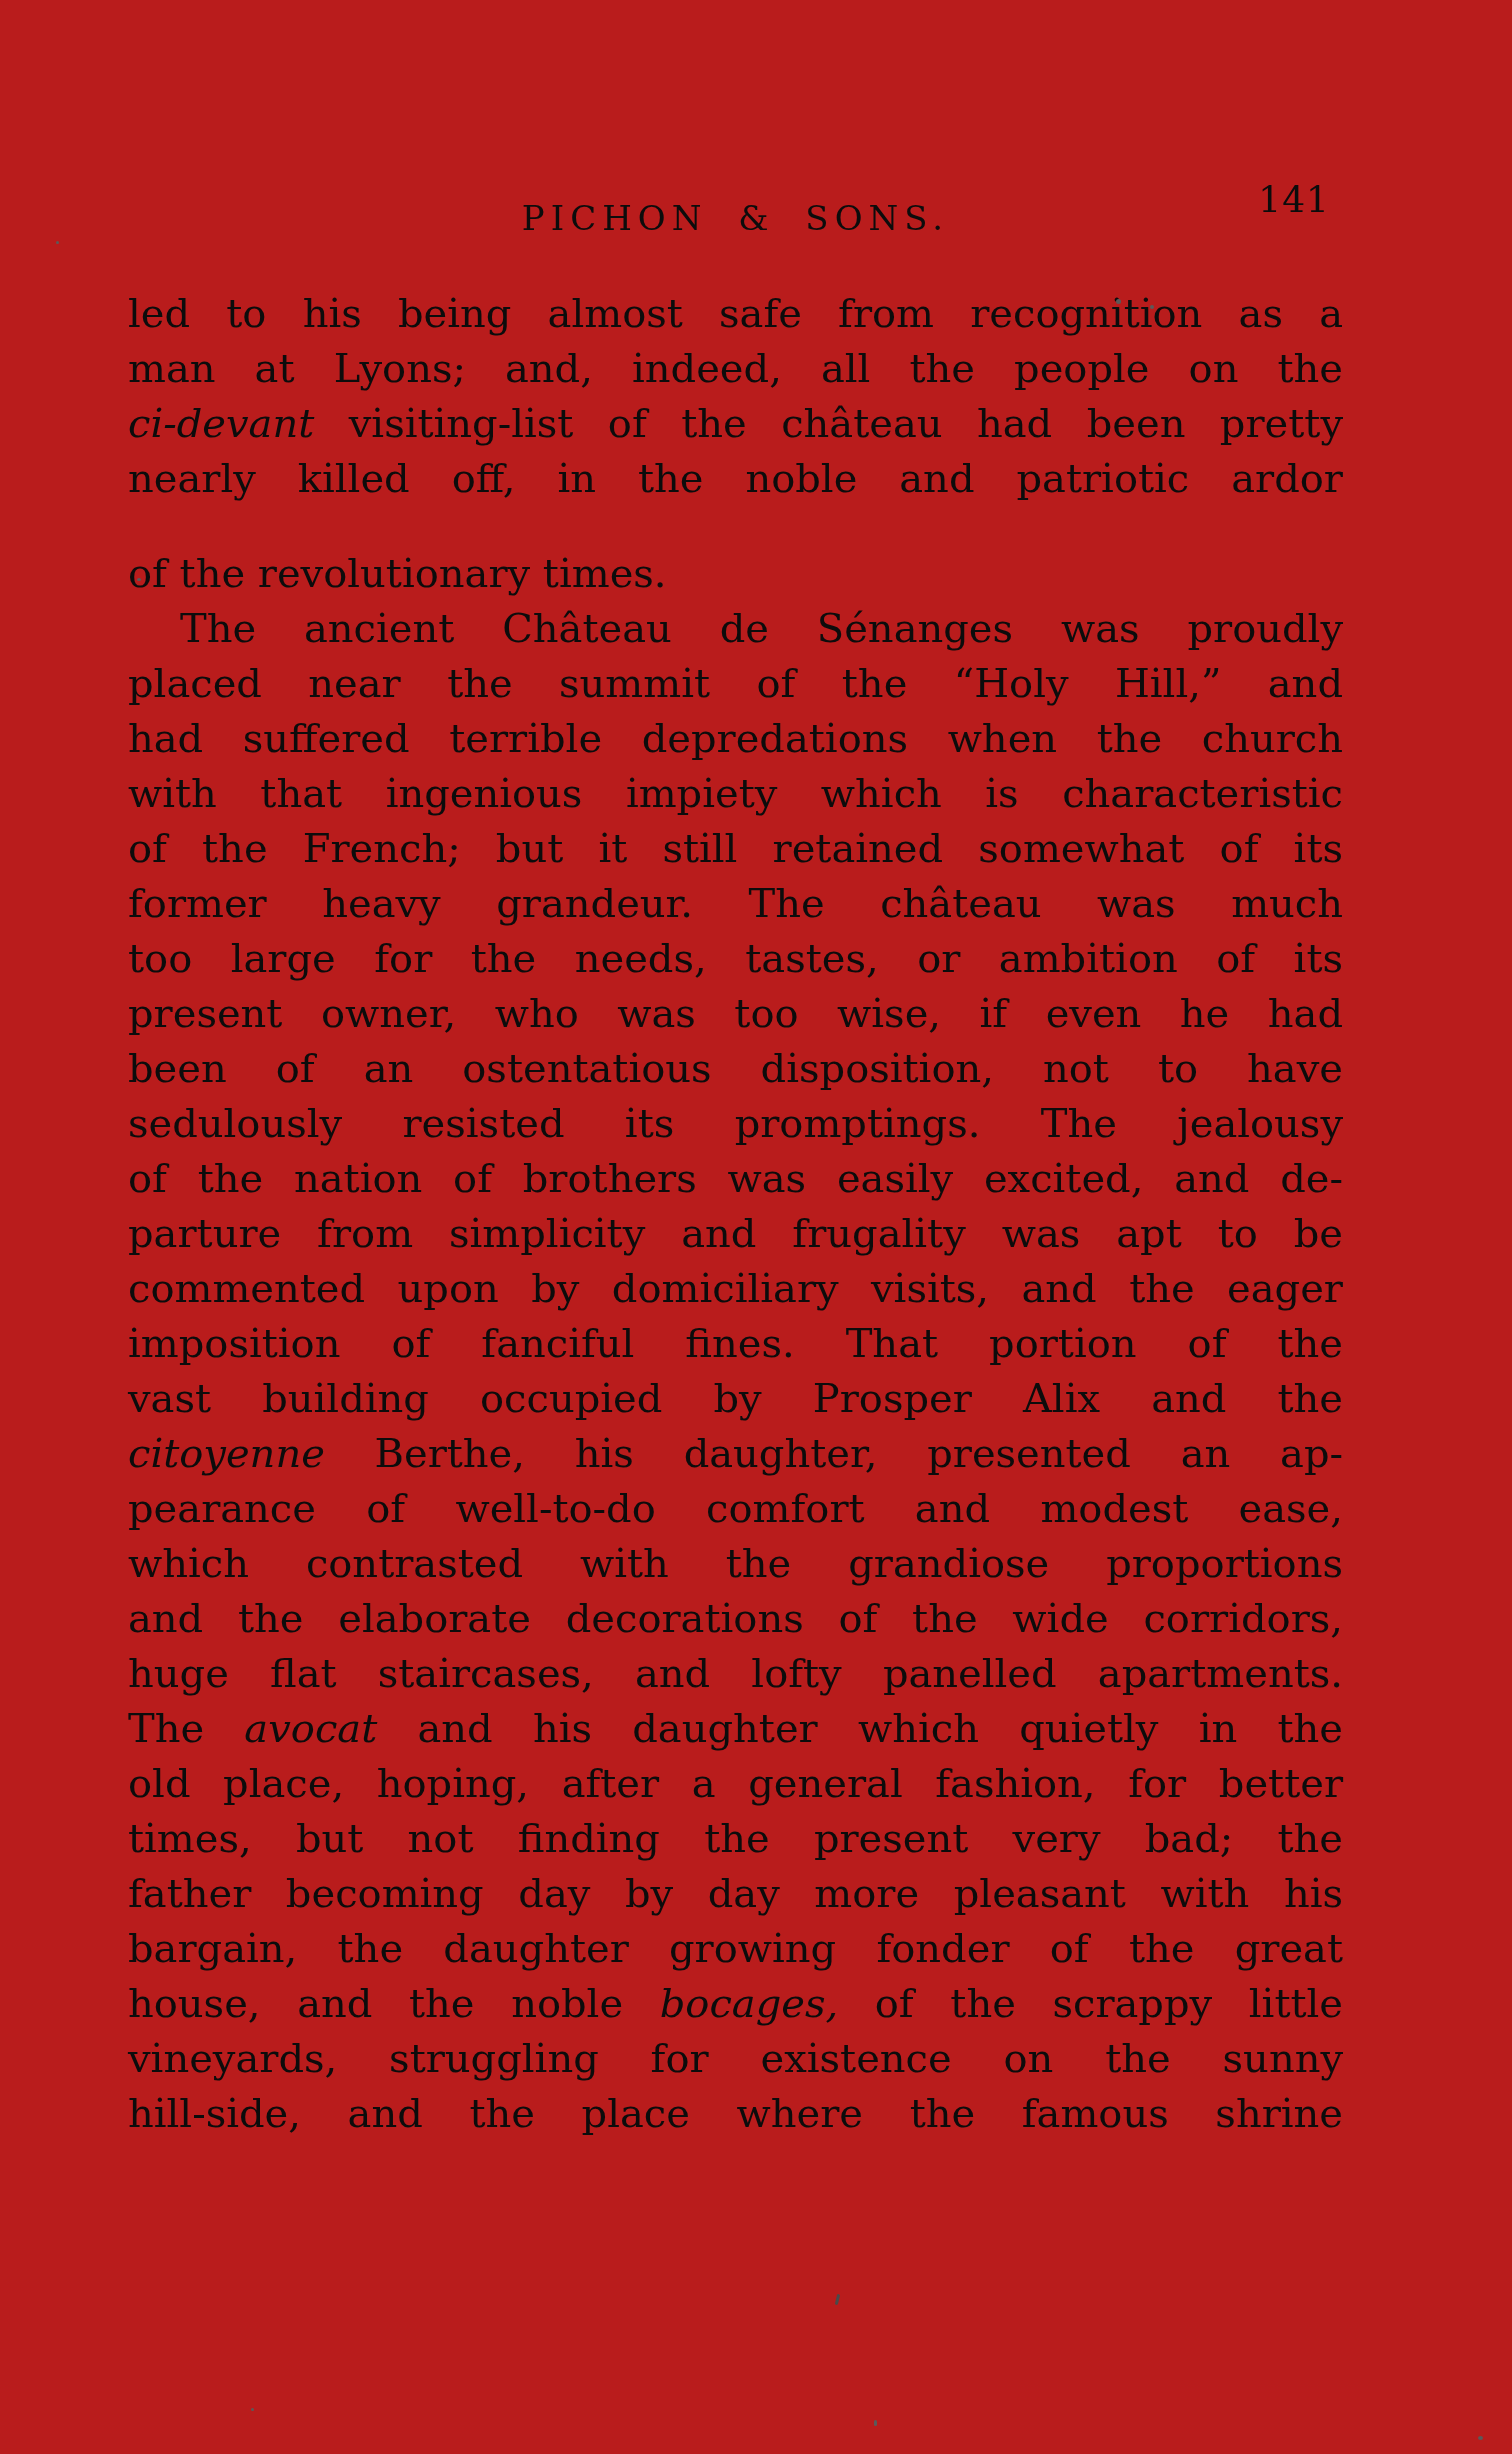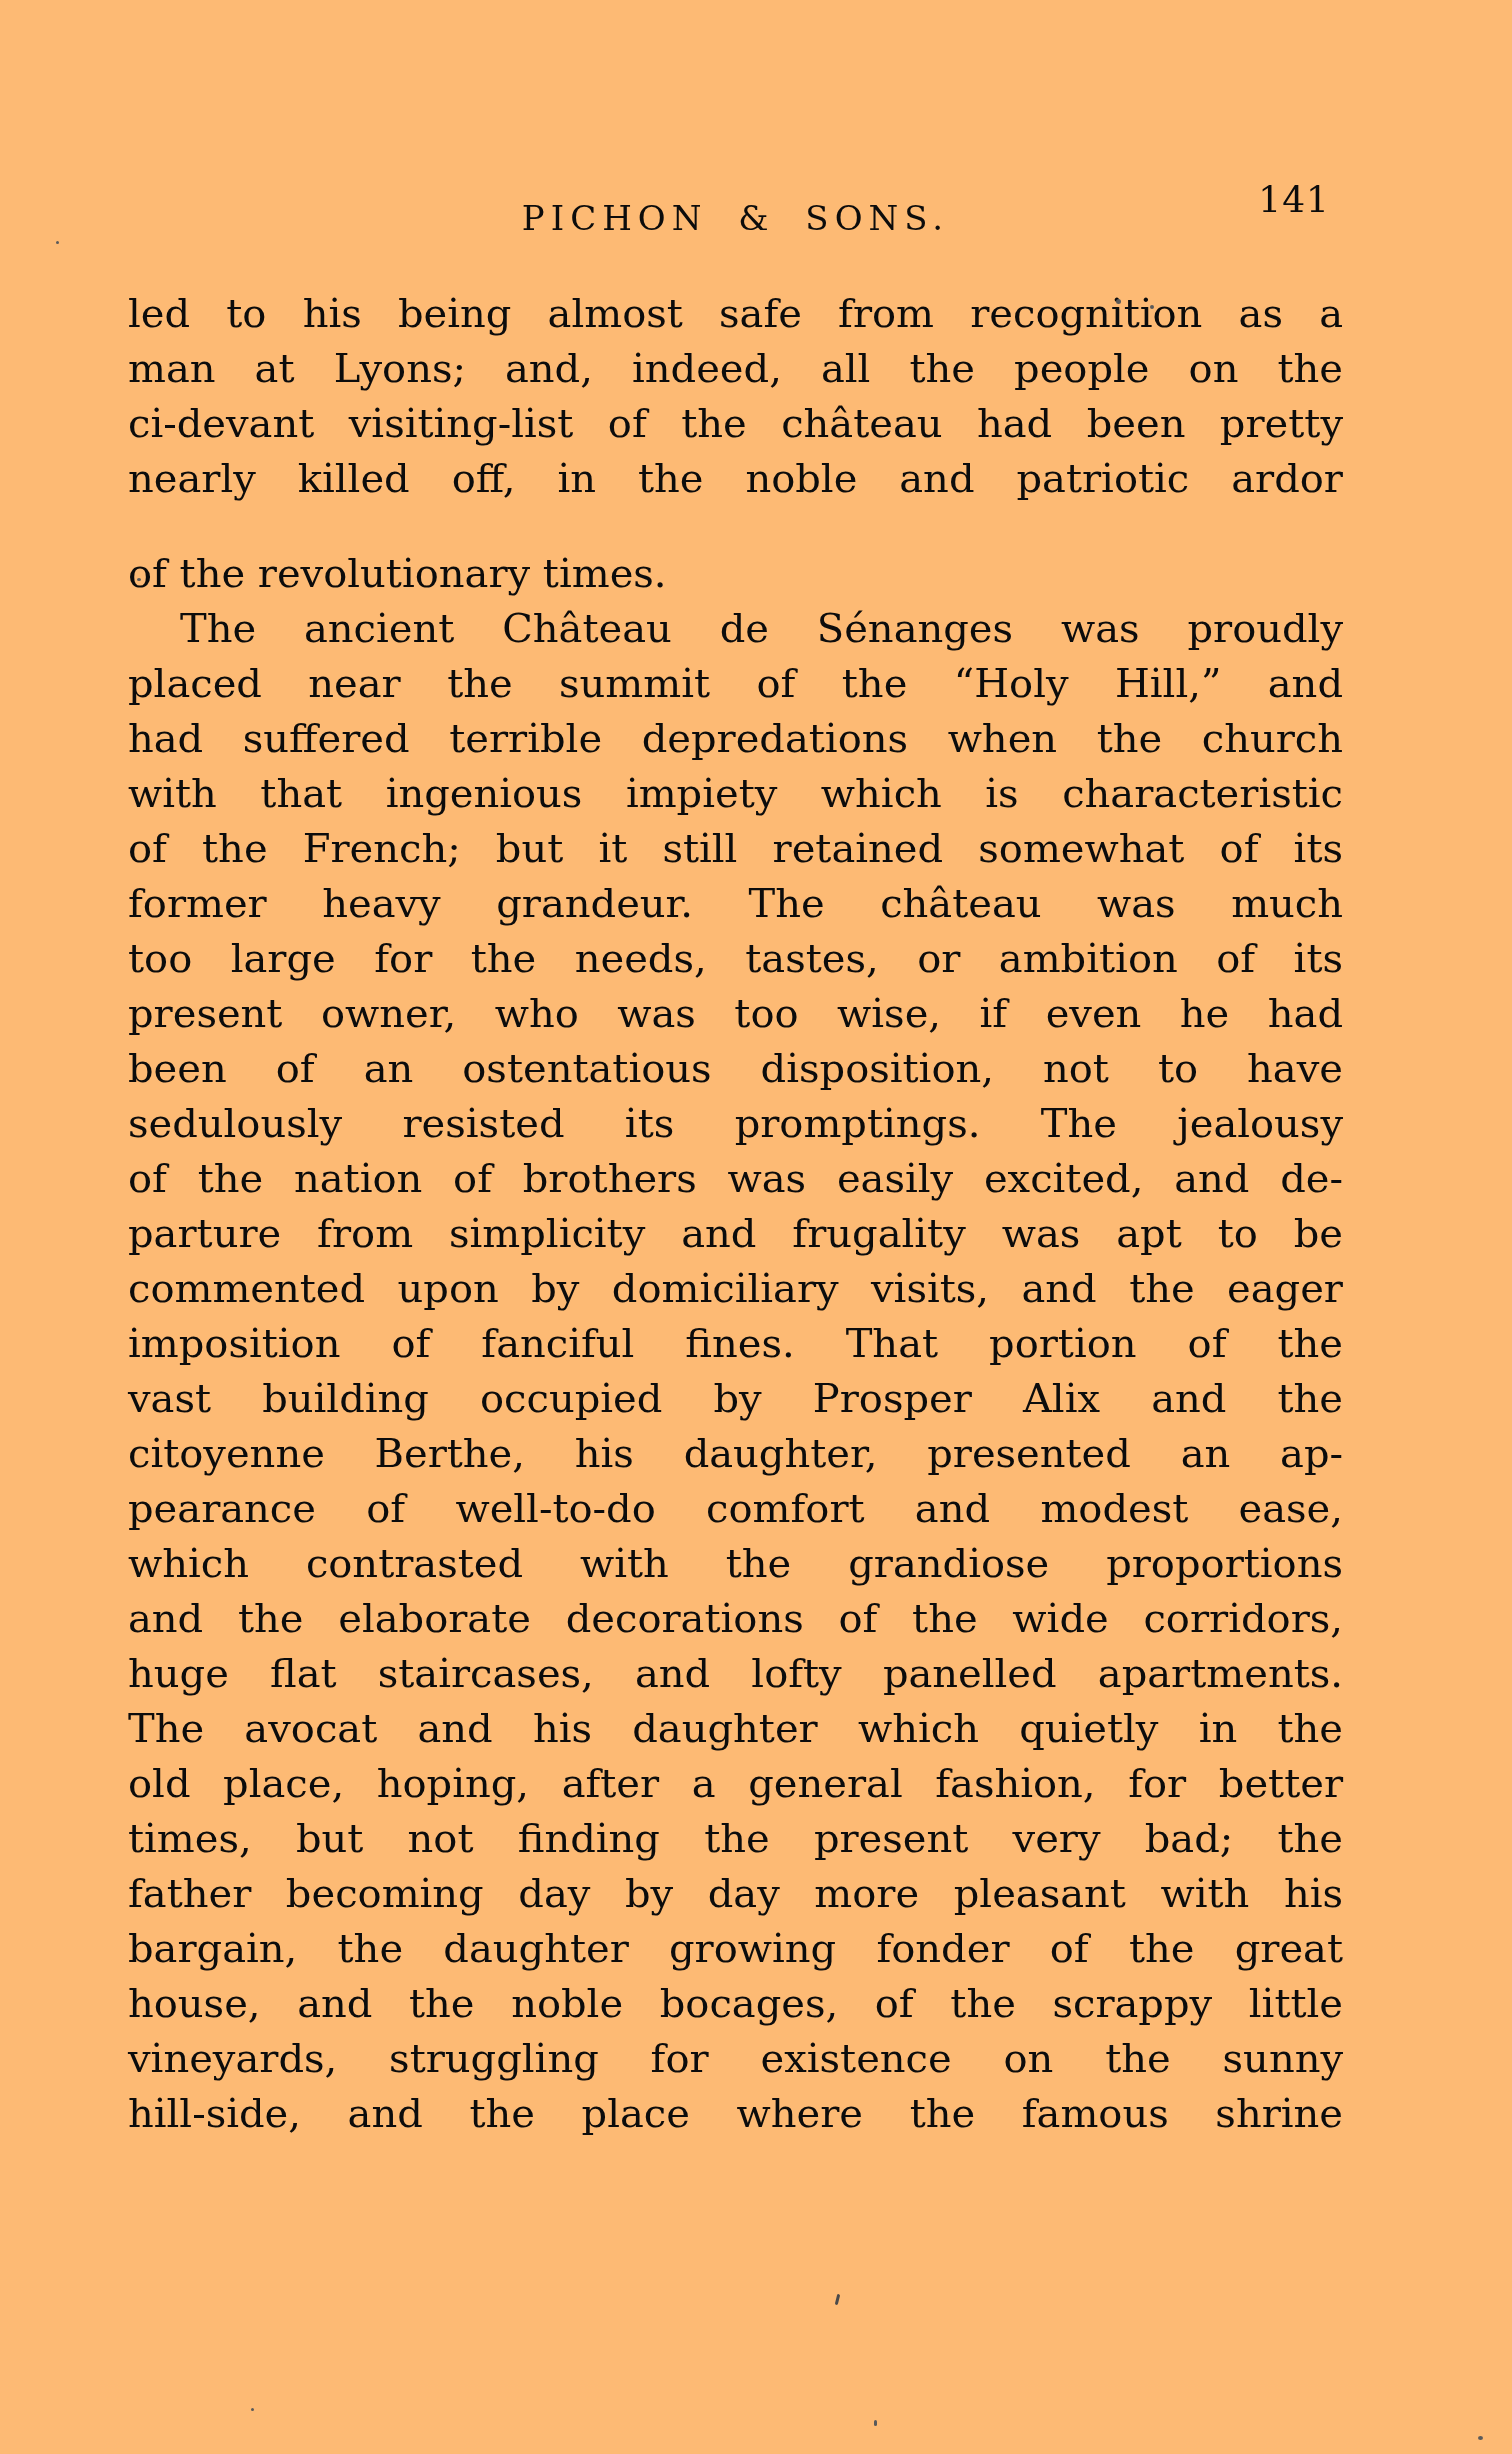--- a/index.html
+++ b/index.html
@@ -1,21 +1,21 @@
 <!DOCTYPE html>
 <html><head>
 <meta charset="utf-8">
 <style>
   html, body { margin: 0; padding: 0; background: #e8e8e8; }
   .page {
     position: relative;
     width: 1512px;
     height: 2454px;
     margin: 0 auto;
-    background: #fdba74;
+    background: #b91c1c;
     font-family: "DejaVu Serif", serif;
     color: #0c0c0c;
     overflow: hidden;
   }
   .running-header {
     position: absolute;
     top: 198px;
     left: 128px;
     width: 1215px;
     text-align: center;
@@ -44,21 +44,21 @@
     line-height: 55px;
     height: 55px;
     text-align: justify;
     text-align-last: justify;
     white-space: nowrap;       
     overflow: visible;
   }
   .line { white-space: normal; } 
   .line.end { text-align-last: left; margin-top: 40px; }
   .line.indent { text-indent: 52px; }
-  .it { }
+  .it { font-style: italic; }
   
   .speck {
     position: absolute;
     background: #5a5a5a;
     border-radius: 50%;
   }
   .s1 { left: 1116px; top: 299px;  width: 5px; height: 5px; }
   .s2 { left: 1150px; top: 305px;  width: 4px; height: 4px; }
   .s3 { left: 56px;   top: 241px;  width: 3px; height: 3px; }
   .s4 { left: 137px;  top: 578px;  width: 4px; height: 3px; }

